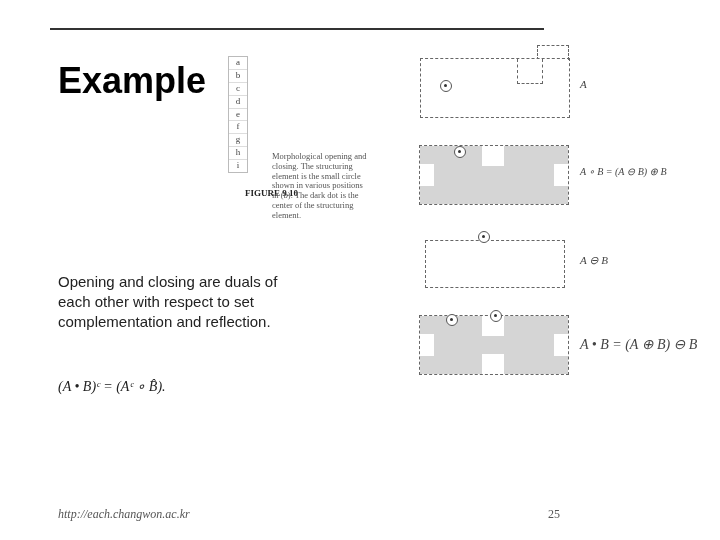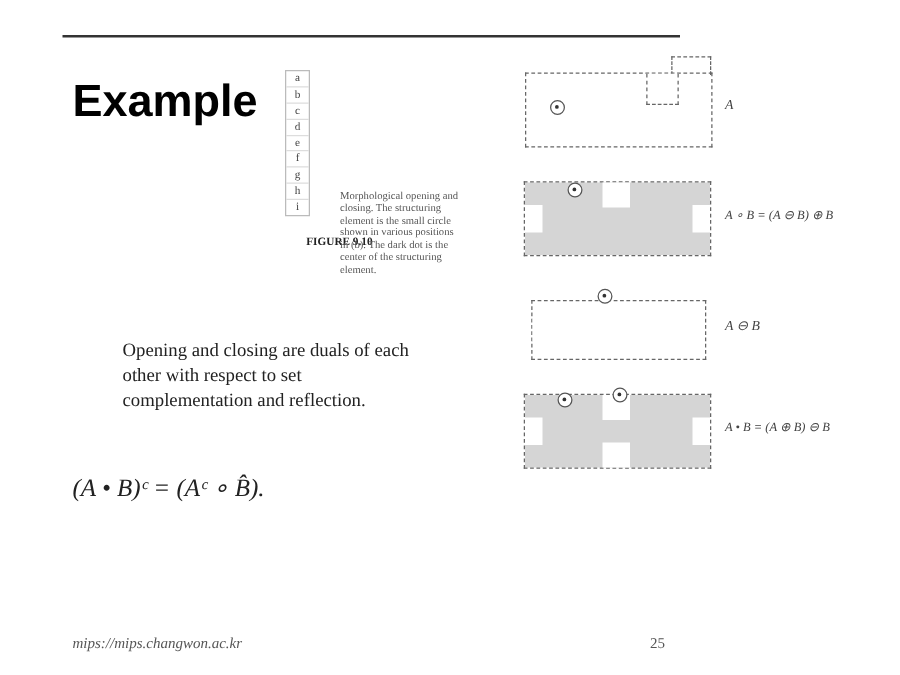--- a/index.html
+++ b/index.html
@@ -1,22 +1,22 @@
 <!DOCTYPE html>
 <html><head>
 <meta charset="utf-8">
 <style>
   html,body{margin:0;padding:0;width:720px;height:540px;font-family:Georgia,"Times New Roman",serif;color:#222;background:#fff;}
   .slide{position:relative;width:584px;height:540px;box-sizing:border-box;}
   .top-rule{position:absolute;left:50px;right:40px;top:28px;height:0;border-top:2px solid #333;}
   .title{position:absolute;left:58px;top:60px;font-family:Arial,Helvetica,sans-serif;font-size:36px;font-weight:700;color:#000;}
-  .body-text{position:absolute;left:58px;top:272px;width:230px;font-size:15px;line-height:1.32;font-family:Liberation Serif, serif;margin-left:40px;}
-  .equation{position:absolute;left:58px;top:378px;font-size:20px;font-style:italic;font-family:Georgia,serif;}
+  .body-text{position:absolute;left:58px;top:272px;width:230px;font-size:15px;line-height:1.32;font-family:Liberation Sans, sans-serif;}
+  .equation{position:absolute;left:58px;top:378px;font-size:14px;font-style:italic;font-family:Georgia,serif;}
   .footer-left{position:absolute;left:58px;bottom:18px;font-size:12px;color:#555;font-style:italic;font-family:"Times New Roman",serif;}
-  .footer-right{position:absolute;right:52px;bottom:18px;font-size:12px;color:#555;font-family:"Times New Roman",serif;}
+  .footer-right{position:absolute;right:24px;bottom:18px;font-size:12px;color:#555;font-family:"Times New Roman",serif;}
 
   
   .panelgrid{position:absolute;left:228px;top:56px;width:18px;text-align:center;font-size:9px;line-height:1.1;font-family:Georgia,serif;color:#444;border:1px solid #bbb;}
   .panelgrid div{border-bottom:1px solid #ddd;padding:1px 0;}
   .panelgrid div:last-child{border-bottom:none;}
   .figlabel{position:absolute;left:245px;top:140px;font-size:9px;font-family:Georgia,serif;font-weight:700;margin-top:48px;}
   .figcap{position:absolute;left:228px;top:152px;width:95px;font-size:8.5px;line-height:1.15;color:#555;font-family:Georgia,serif;margin-left:44px;}
 
   
   .figcol{position:absolute;left:420px;top:58px;width:260px;}
@@ -109,20 +109,20 @@
         <div class="cutR"></div>
         <div class="slotT"></div>
         <div class="slotB"></div>
       </div>
       <span class="circ" style="left:26px;top:-2px;">
           <span class="dot"></span>
         </span>
       <span class="circ" style="left:70px;top:-6px;">
           <span class="dot"></span>
         </span>
-      <div class="cap" style="font-size:10px;">A • B = (A ⊕ B) ⊖ B</div>
+      <div class="cap" style="font-size:14px;">A • B = (A ⊕ B) ⊖ B</div>
     </div>
 
   </div>
 
-  <div class="footer-left">mips://mips.changwon.ac.kr</div>
+  <div class="footer-left">http://each.changwon.ac.kr</div>
   <div class="footer-right">25</div>
 </div>
 
 </body></html>

